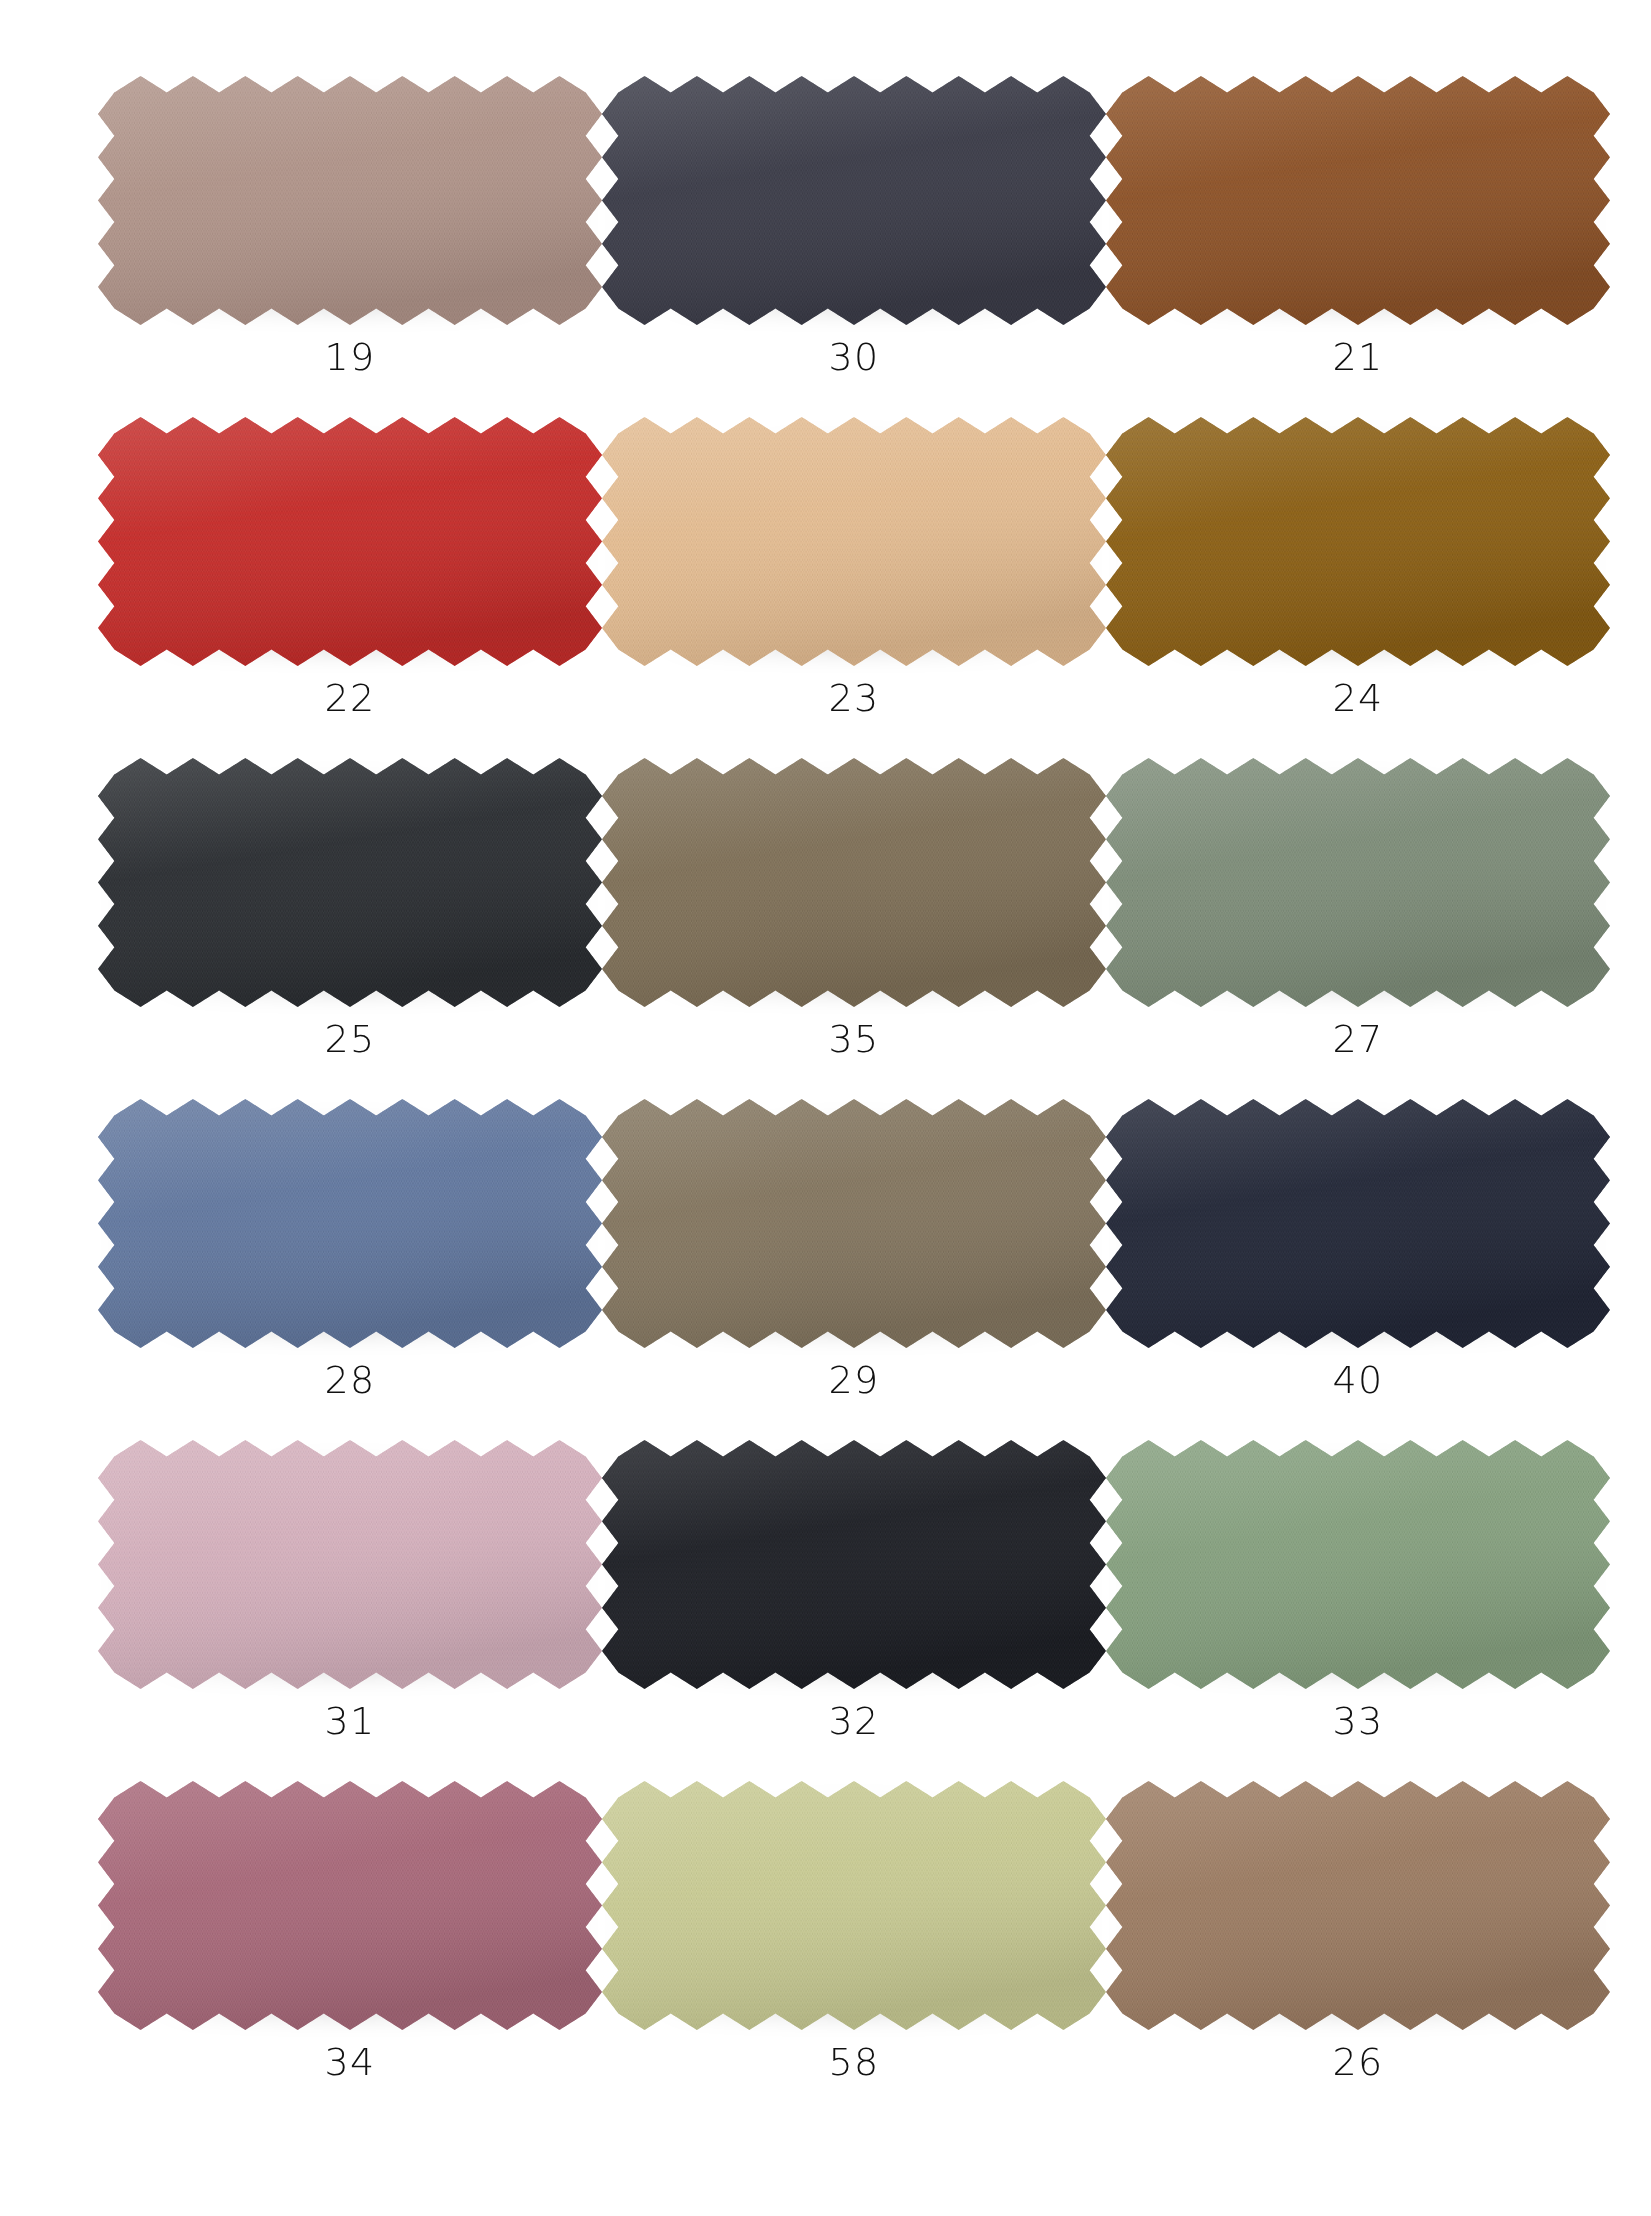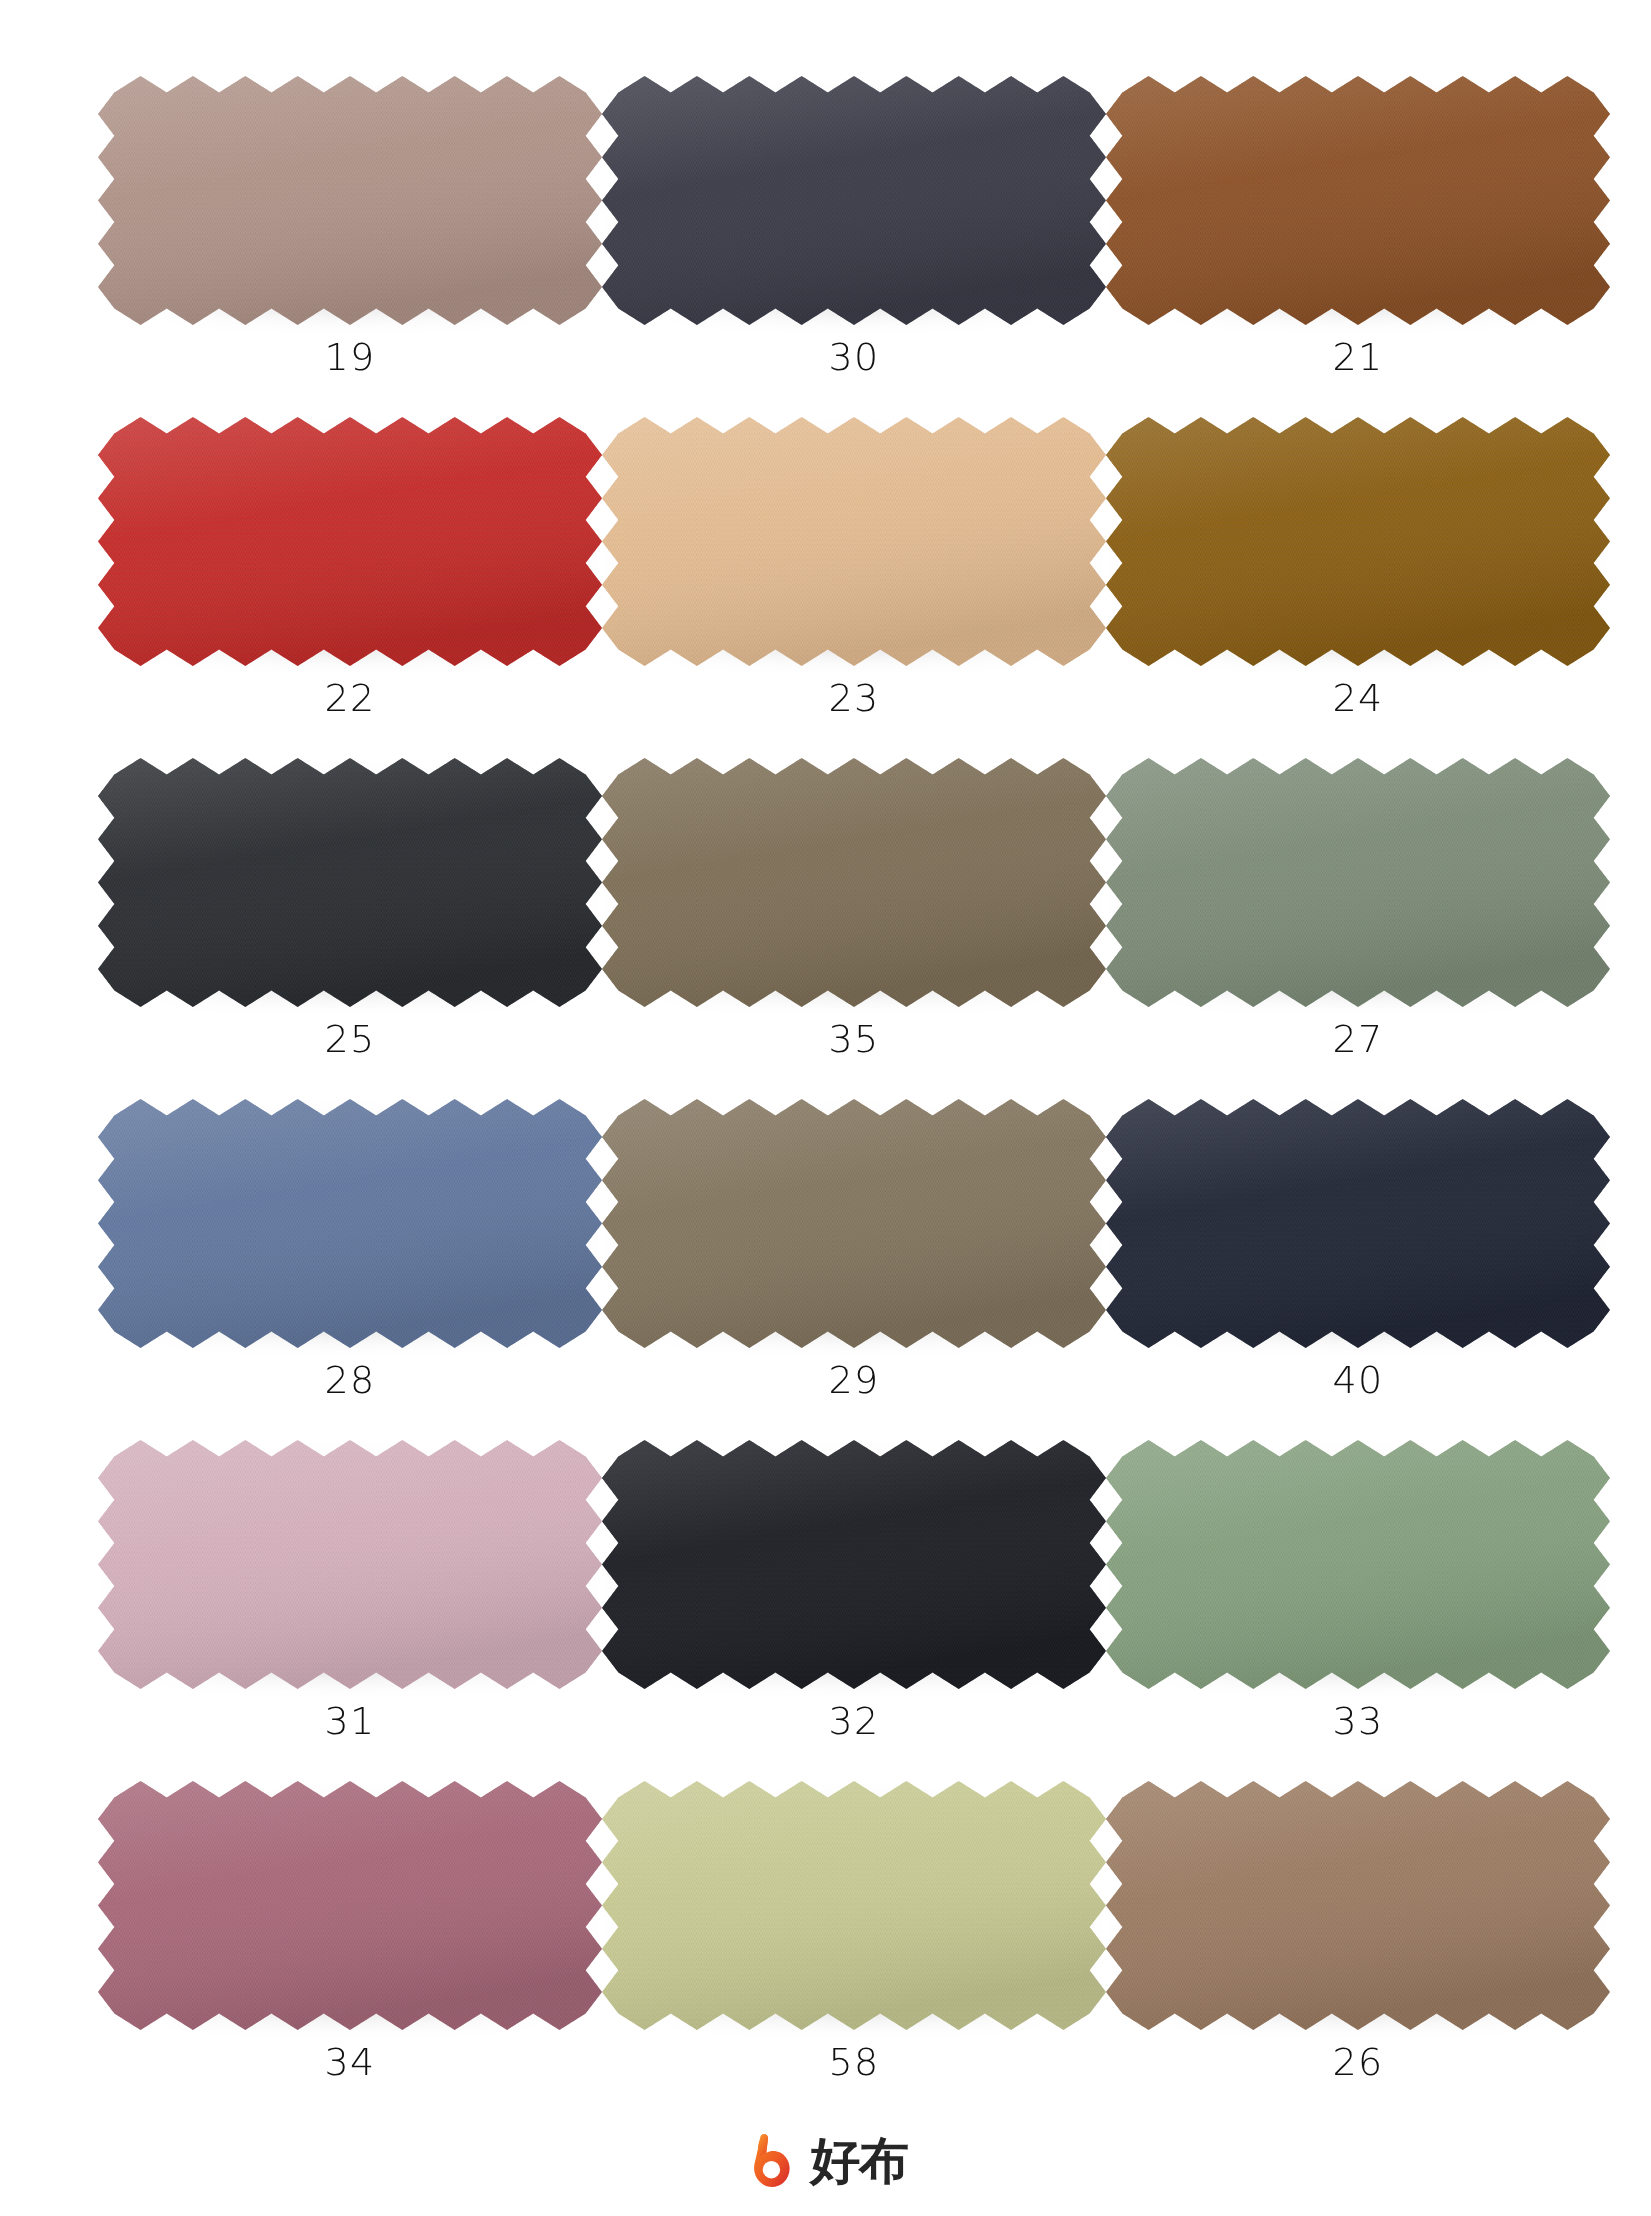--- a/index.html
+++ b/index.html
@@ -659,42 +659,15 @@
         <rect x="0" y="0" width="800" height="395" fill="url(#weave17)"></rect>
         <rect x="0" y="0" width="800" height="395" fill="url(#shade17)"></rect>
       </g>
     </svg>
           </div>
         </div>
         <div class="cell-label">26</div>
       </div>
     </div>
 
-  <div class="footer">
-    <span class="logo-mark">
-      <svg viewBox="0 0 100 100" xmlns="http://www.w3.org/2000/svg">
-        <defs>
-          <linearGradient id="lgA" x1="0" y1="0" x2="1" y2="1">
-            <stop offset="0%" stop-color="#F58220"></stop>
-            <stop offset="55%" stop-color="#EE5A24"></stop>
-            <stop offset="100%" stop-color="#D6282B"></stop>
-          </linearGradient>
-          <linearGradient id="lgB" x1="0.2" y1="0" x2="0.9" y2="1">
-            <stop offset="0%" stop-color="#F8922B"></stop>
-            <stop offset="100%" stop-color="#EA4A22"></stop>
-          </linearGradient>
-        </defs>
-
-        <path d="M30 10 C30 6 34 3 38 4 C42 5 44 9 43 13 L40 36
-                 C51 30 66 33 74 44 C84 57 82 76 70 87
-                 C58 98 39 97 28 85 C19 75 17 62 21 50 L30 10 Z" fill="url(#lgA)"></path>
-
-        <path d="M30 10 C30 6 34 3 38 4 C42 5 44 9 43 13 L40 36
-                 C36 37 32 40 29 43 C25 35 25 24 28 16 L30 10 Z" fill="url(#lgB)"></path>
-
-        <circle cx="49" cy="65" r="15" fill="#ffffff"></circle>
-      </svg>
-    </span>
-    <span class="logo-text">好布</span>
-  </div>
 
 </div>
 
 
 </body></html>

